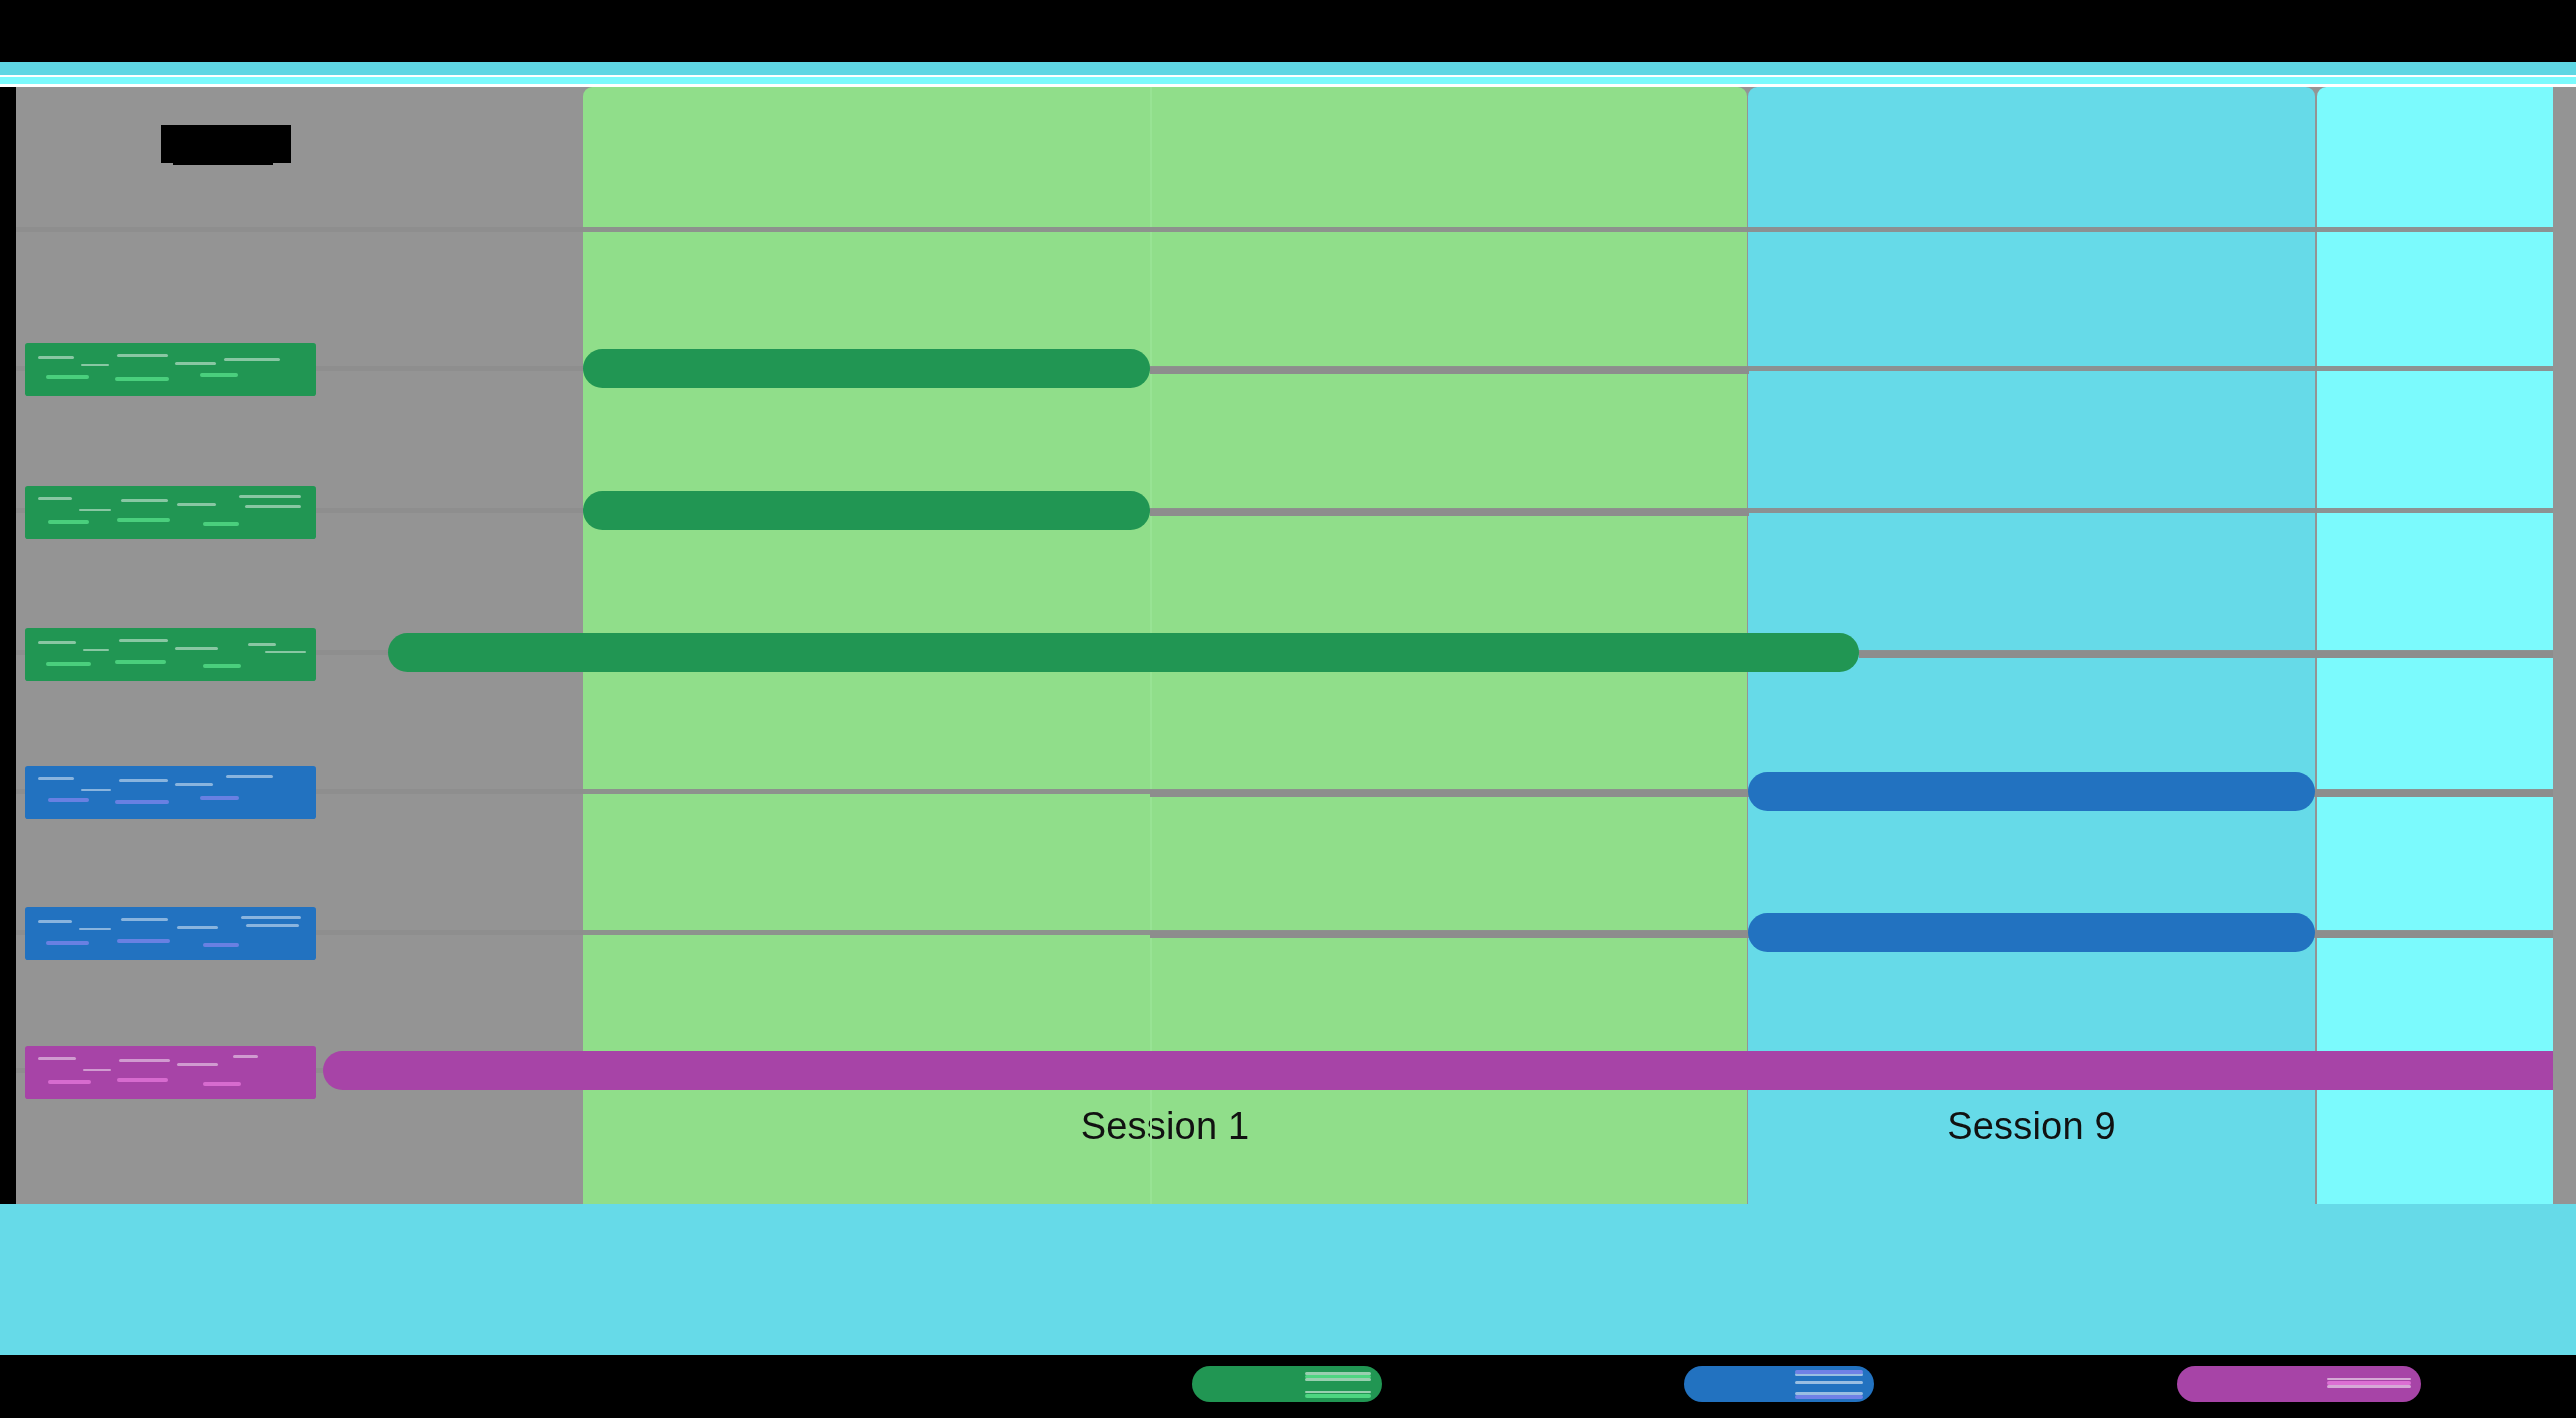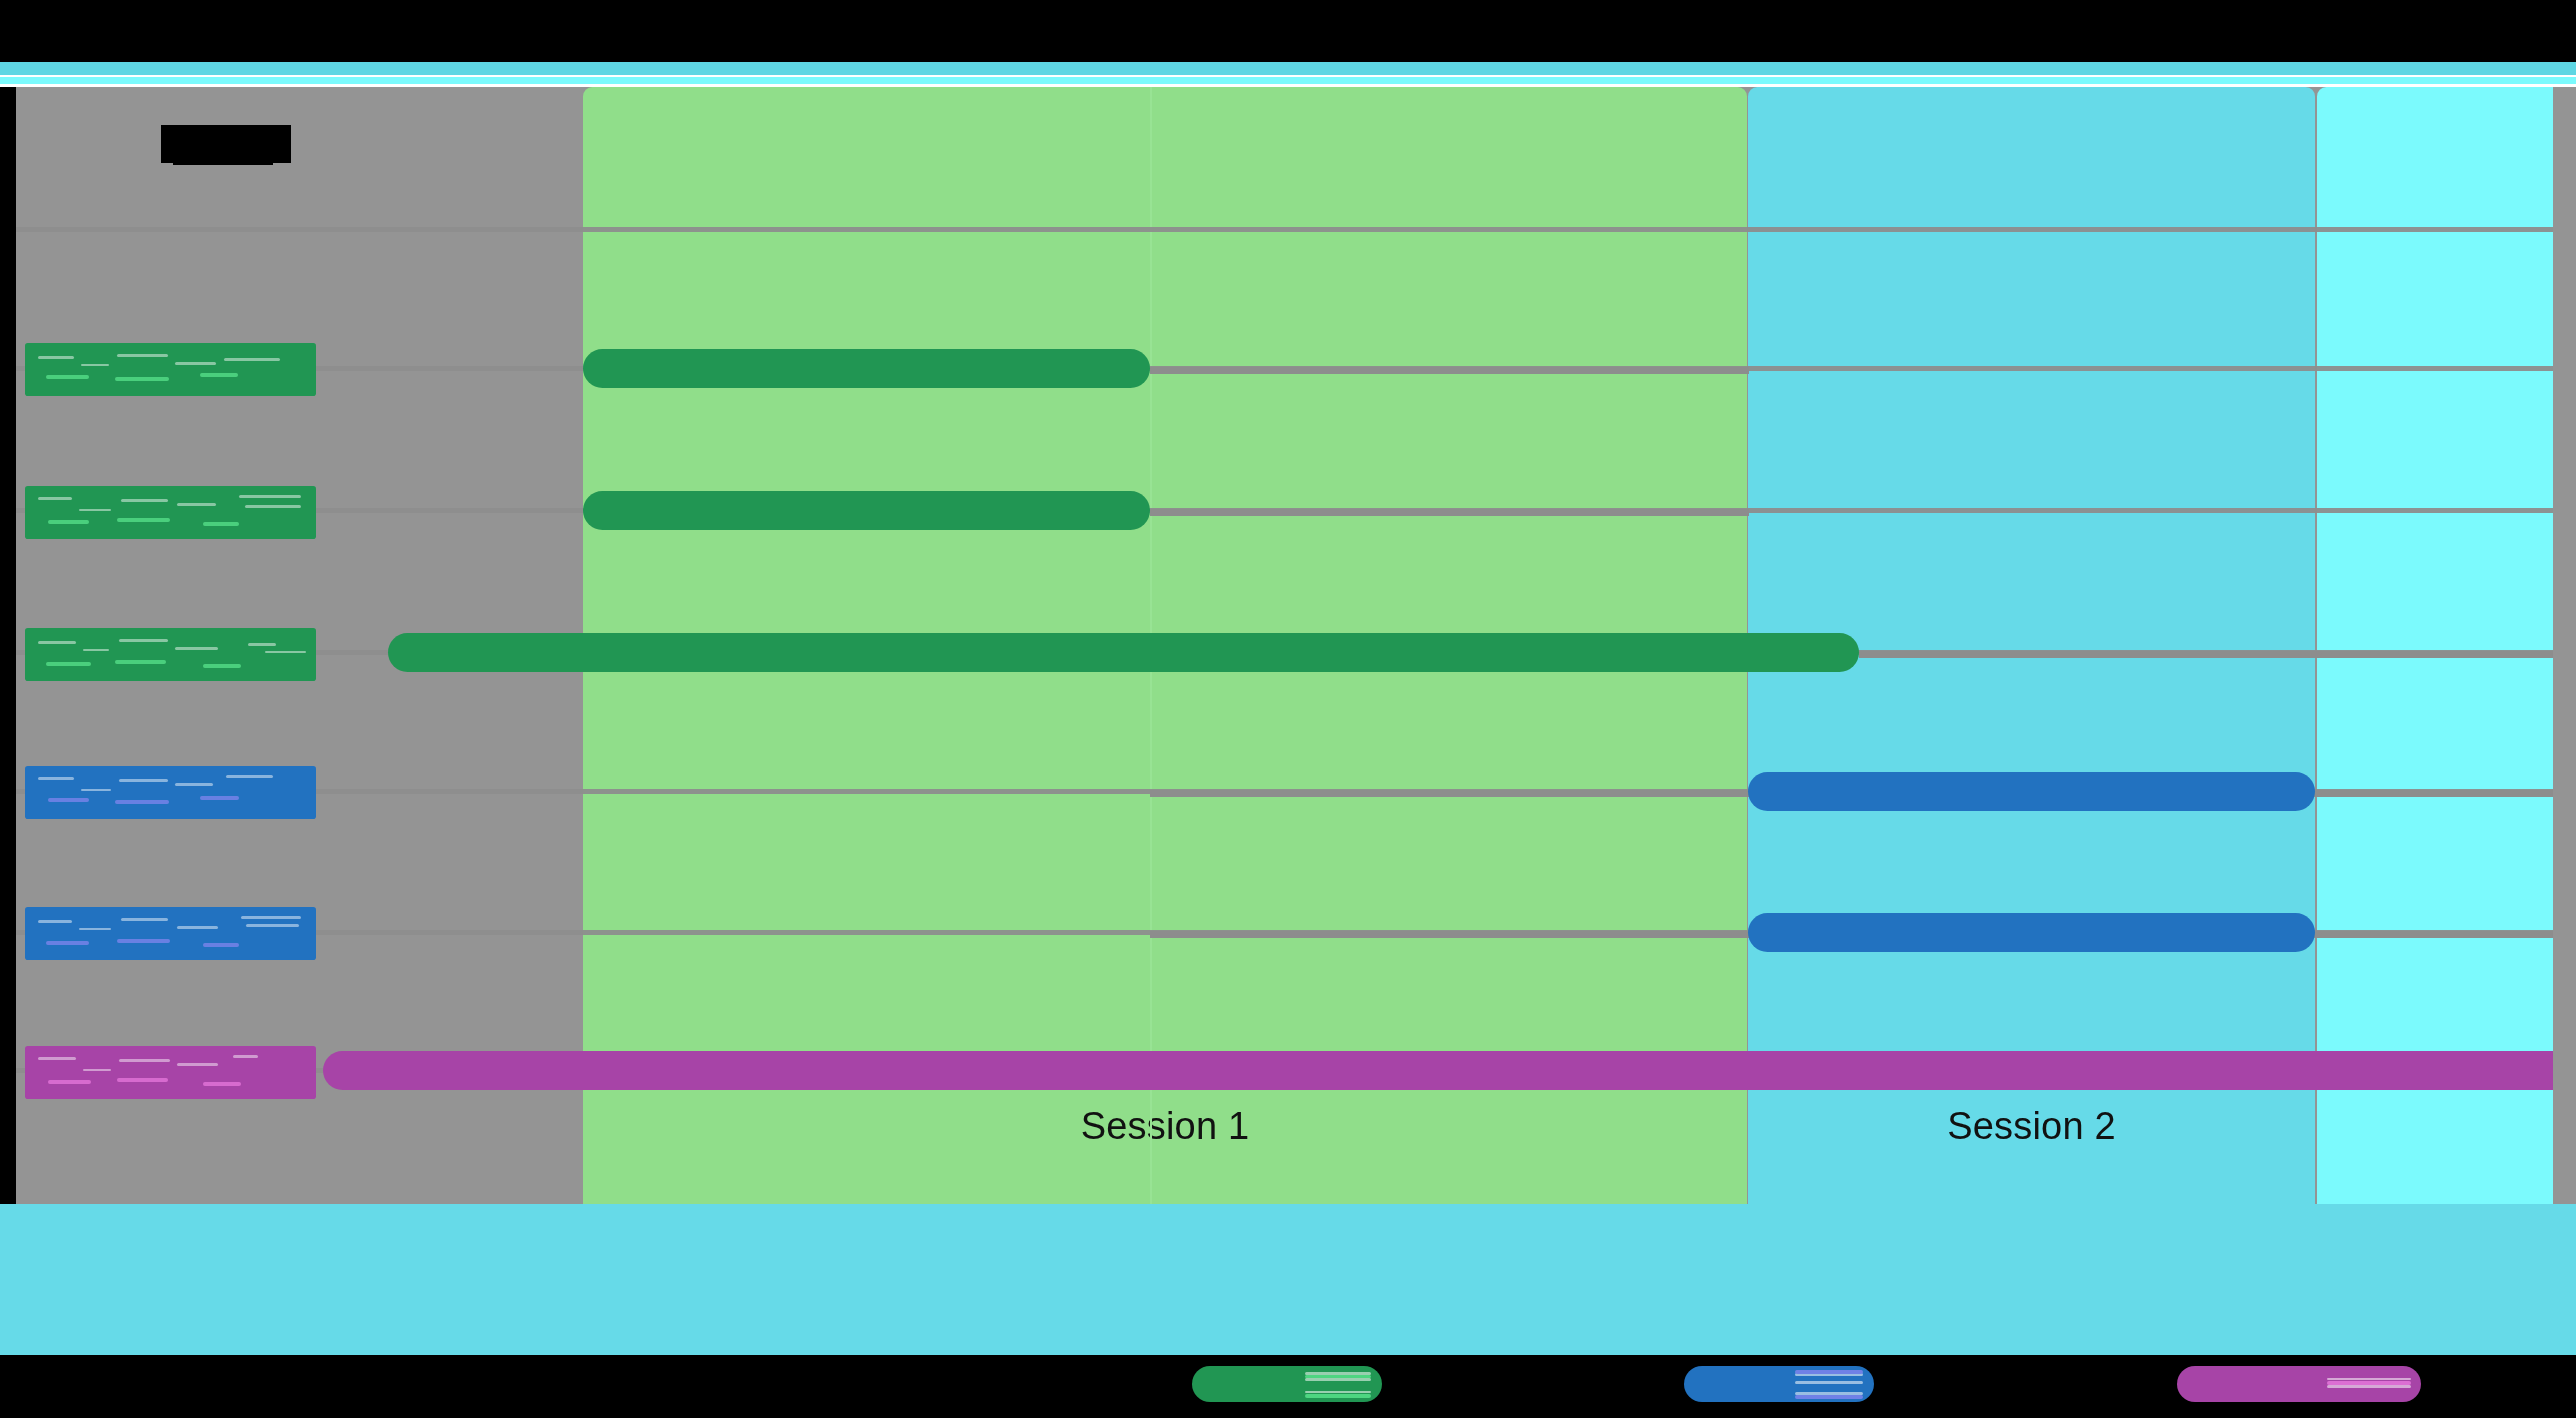--- a/index.html
+++ b/index.html
@@ -104,21 +104,21 @@
   <div class="rail rail-b"></div>
   <div class="rail rail-c"></div>
   <div class="rail rail-d"></div>
 
   <div id="plot">
 
     <div class="band band-s1">
       <div class="band-label">Session 1</div>
     </div>
     <div class="band band-s2">
-      <div class="band-label">Session 2</div>
+      <div class="band-label">Session 9</div>
     </div>
     <div class="band band-s3"></div>
     <div class="band-split"></div>
 
     <div class="gridline" style="top:140px"></div>
     <div class="gridline" style="top:279px"></div>
     <div class="gridline" style="top:421px"></div>
     <div class="gridline" style="top:563px"></div>
     <div class="gridline" style="top:702px"></div>
     <div class="gridline" style="top:843px"></div>

